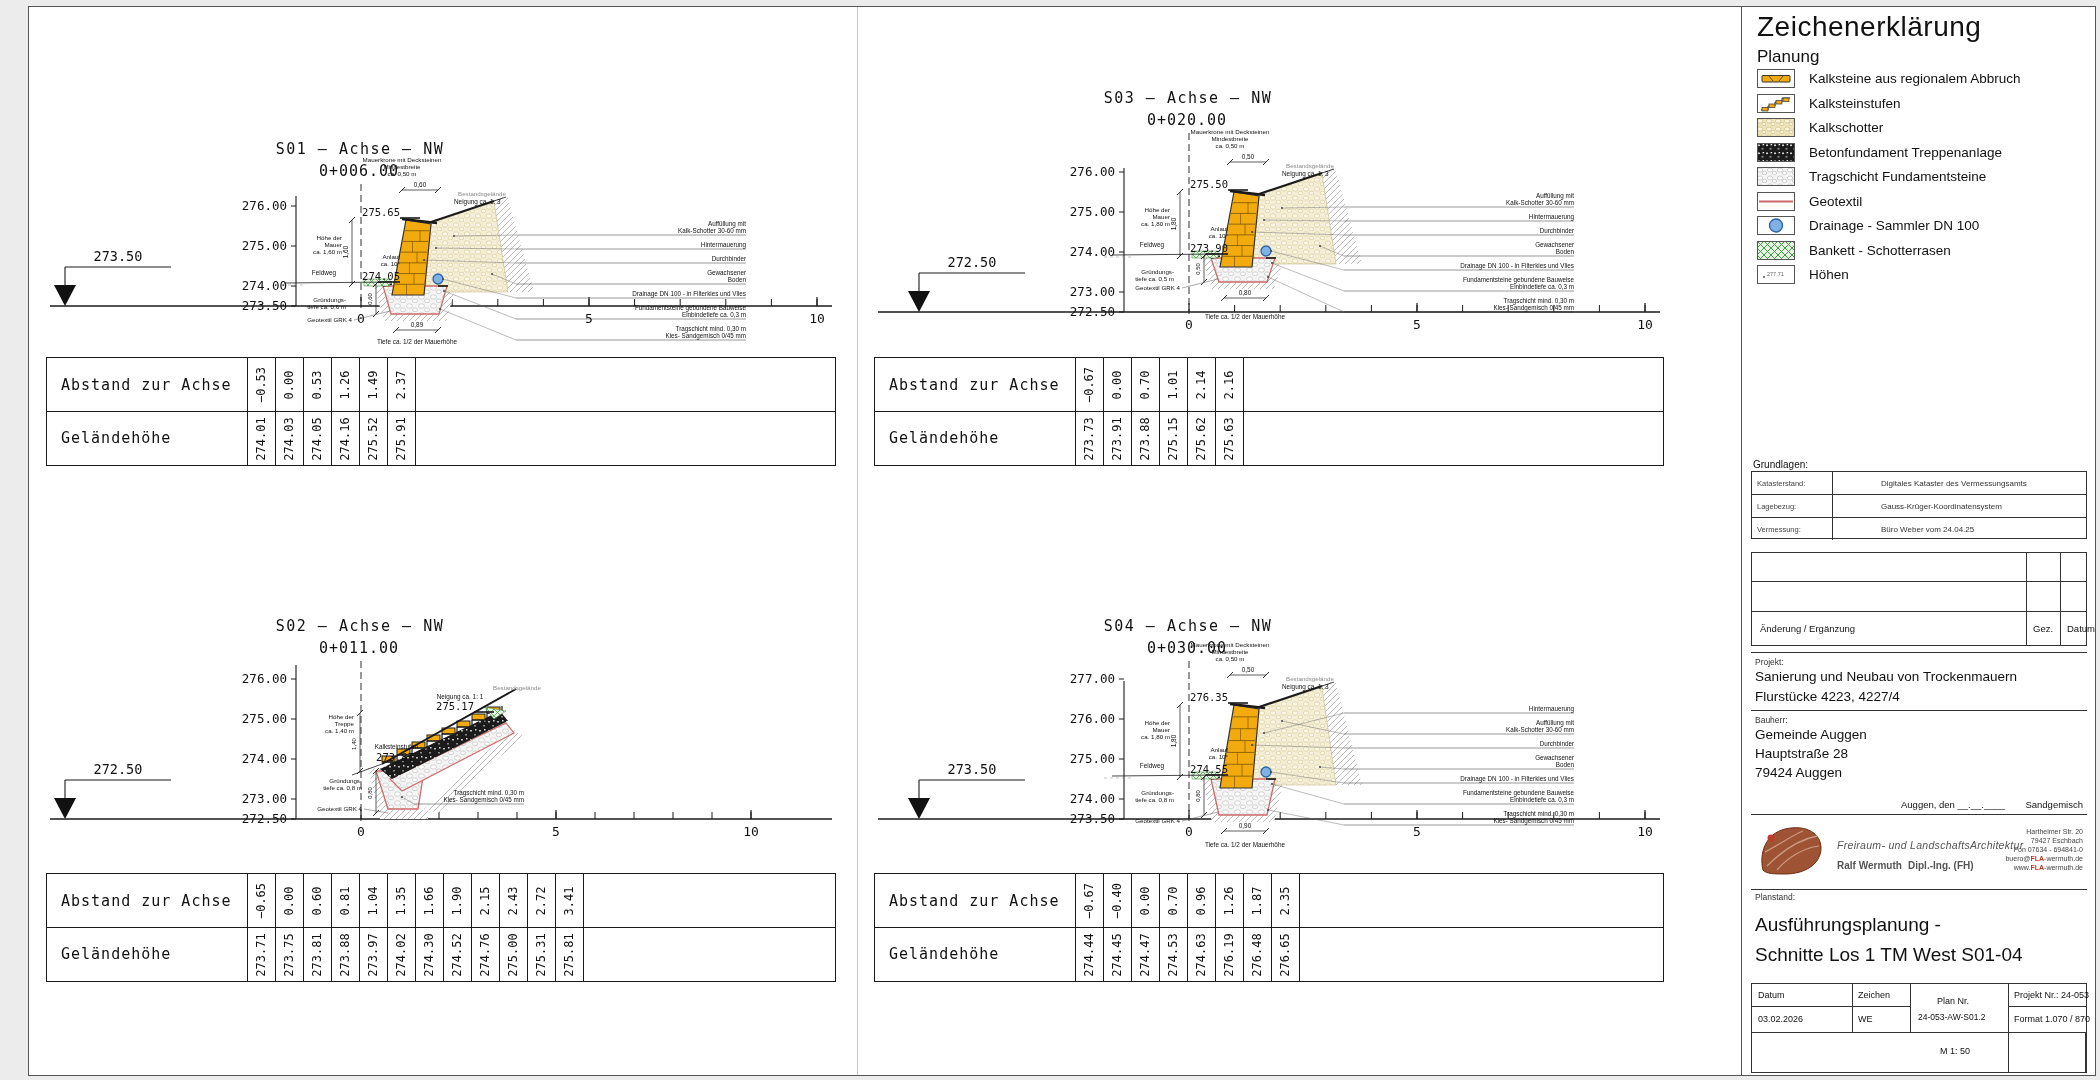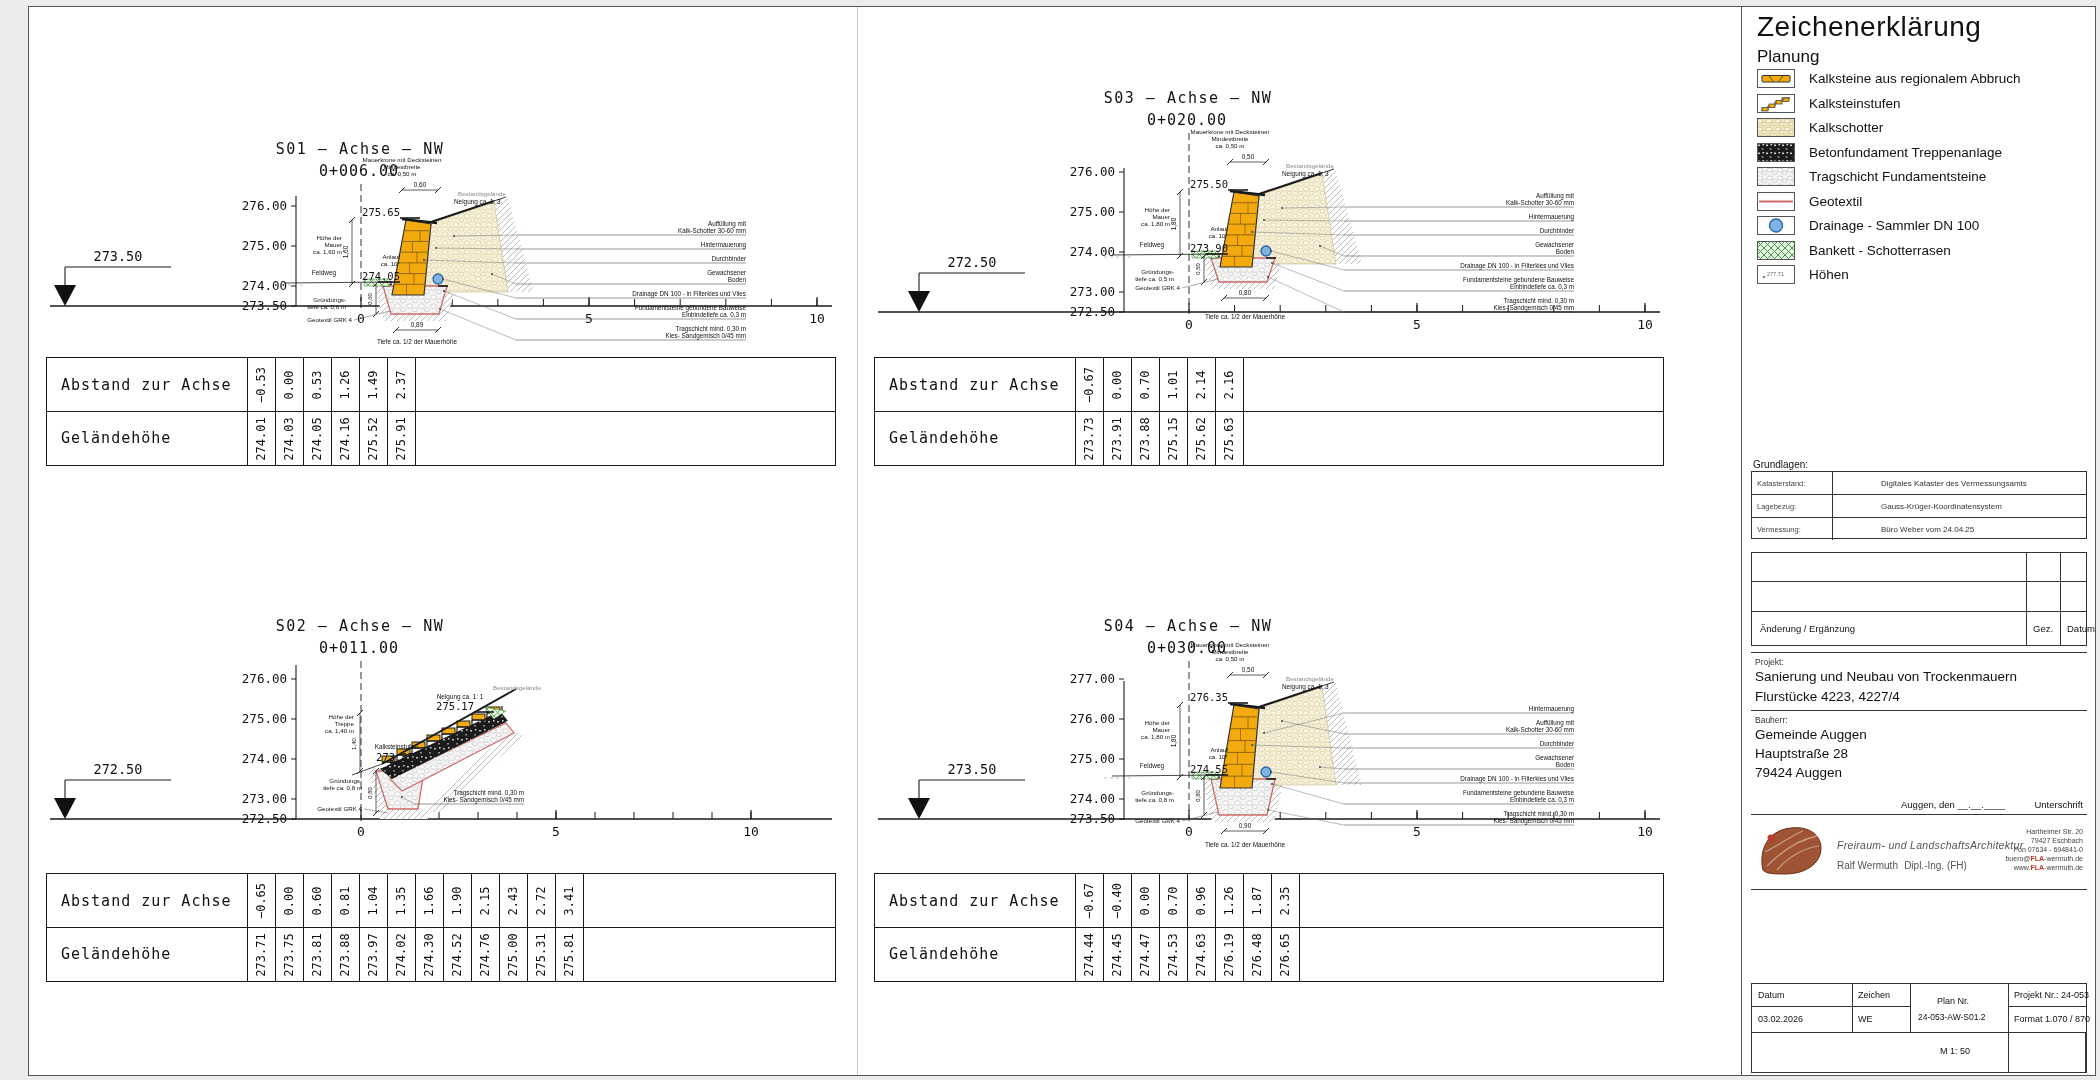--- a/index.html
+++ b/index.html
@@ -42,21 +42,21 @@
   #projekt{top:645px;height:58px;border:none;border-top:1px solid #333;}
   .blklab{position:absolute;left:4px;top:4px;font-size:8.5px;color:#333;}
   .bigline{position:absolute;left:4px;font-size:13.5px;color:#111;white-space:nowrap;}
   #bauherr{top:703px;height:104px;border:none;border-top:1px solid #333;}
   #sign-od{position:absolute;left:150px;top:88px;font-size:9.5px;color:#111;}
   #sign-u{position:absolute;right:4px;top:88px;font-size:9.5px;color:#111;}
   #firma{top:807px;height:74px;border:none;border-top:1px solid #333;border-bottom:1px solid #333;}
   #firma-logo{position:absolute;left:6px;top:9px;}
   #firma-l1{position:absolute;left:86px;top:24px;font-size:10.5px;color:#555;letter-spacing:.3px;white-space:nowrap;font-style:italic;}
   #firma-l2{position:absolute;left:86px;top:40px;font-size:15px;font-weight:bold;color:#444;letter-spacing:2px;white-space:nowrap;}
-  #firma-l2 span{font-size:10px;font-weight:normal;letter-spacing:0;color:#555;}
+  #firma-l2 span{font-size:10px;font-weight:bold;letter-spacing:0;color:#555;}
   #firma-adr{position:absolute;right:4px;top:12px;text-align:right;font-size:7px;line-height:9px;color:#444;}
   #firma-adr b{color:#c0392b;}
   #planstand{top:881px;height:95px;border:none;}
   #planstand .bigline{font-size:19px;}
   #plantafel{top:976px;height:88px;}
   .pt-vl{position:absolute;width:1px;background:#333;}
   .pt-hl{position:absolute;height:1px;background:#333;}
   .pt-t{position:absolute;font-size:9px;color:#111;white-space:nowrap;}
 </style>
 </head>
@@ -1110,38 +1110,43 @@
       <div class="bigline" style="top:16px">Sanierung und Neubau von Trockenmauern</div>
       <div class="bigline" style="top:36px">Flurstücke 4223, 4227/4</div>
     </div>
 
     <div id="bauherr" class="box">
       <div class="blklab">Bauherr:</div>
       <div class="bigline" style="top:16px">Gemeinde Auggen</div>
       <div class="bigline" style="top:35px">Hauptstraße 28</div>
       <div class="bigline" style="top:54px">79424 Auggen</div>
       <div id="sign-od">Auggen, den __.__.____</div>
-      <div id="sign-u">Unterschrift</div>
+      <div id="sign-u">Sandgemisch</div>
     </div>
 
     <div id="firma" class="box">
       <div id="firma-logo">
         <svg width="68" height="54" viewBox="0 0 68 54">
           <path d="M6,46 C2,30 8,10 28,5 C50,0 64,10 64,24 C64,40 48,50 28,50 C18,50 9,50 6,46 Z" fill="#9E5335" stroke="#6B3015" stroke-width="1"></path>
           <path d="M10,42 C22,30 40,16 60,12" stroke="#C99B82" stroke-width="1.4" fill="none"></path>
           <path d="M20,46 C30,34 46,24 62,22" stroke="#C99B82" stroke-width="1.2" fill="none"></path>
           <path d="M8,28 C20,22 34,12 46,7" stroke="#C99B82" stroke-width="1.2" fill="none"></path>
           <circle cx="14" cy="14" r="3.5" fill="#C0392B"></circle>
         </svg>
       </div>
       <div id="firma-l1">Freiraum- und LandschaftsArchitektur</div>
       <div id="firma-l2"><span id="firma-name">Ralf Wermuth</span> <span id="firma-grad">Dipl.-Ing. (FH)</span></div>
       <div id="firma-adr">Hartheimer Str. 20<br>79427 Eschbach<br>Fon 07634 - 694841-0<br>buero@<b>FLA</b>-wermuth.de<br>www.<b>FLA</b>-wermuth.de</div>
     </div>
 
+    <div id="planstand" class="box">
+      <div class="blklab">Planstand:</div>
+      <div class="bigline" style="top:26px">Ausführungsplanung -</div>
+      <div class="bigline" style="top:56px">Schnitte Los 1 TM West S01-04</div>
+    </div>
 
     <div id="plantafel" class="box">
       <div class="pt-vl" style="left:100px;top:0;height:48px"></div>
       <div class="pt-vl" style="left:158px;top:0;height:48px"></div>
       <div class="pt-vl" style="left:256px;top:0;bottom:0"></div>
       <div class="pt-vl" style="right:0px;top:48px;bottom:0;left:auto"></div>
       <div class="pt-hl" style="left:0;width:158px;top:22px"></div>
       <div class="pt-hl" style="left:256px;right:0;top:22px"></div>
       <div class="pt-hl" style="left:0;right:0;top:48px"></div>
       <div class="pt-t" style="left:6px;top:6px">Datum</div>

